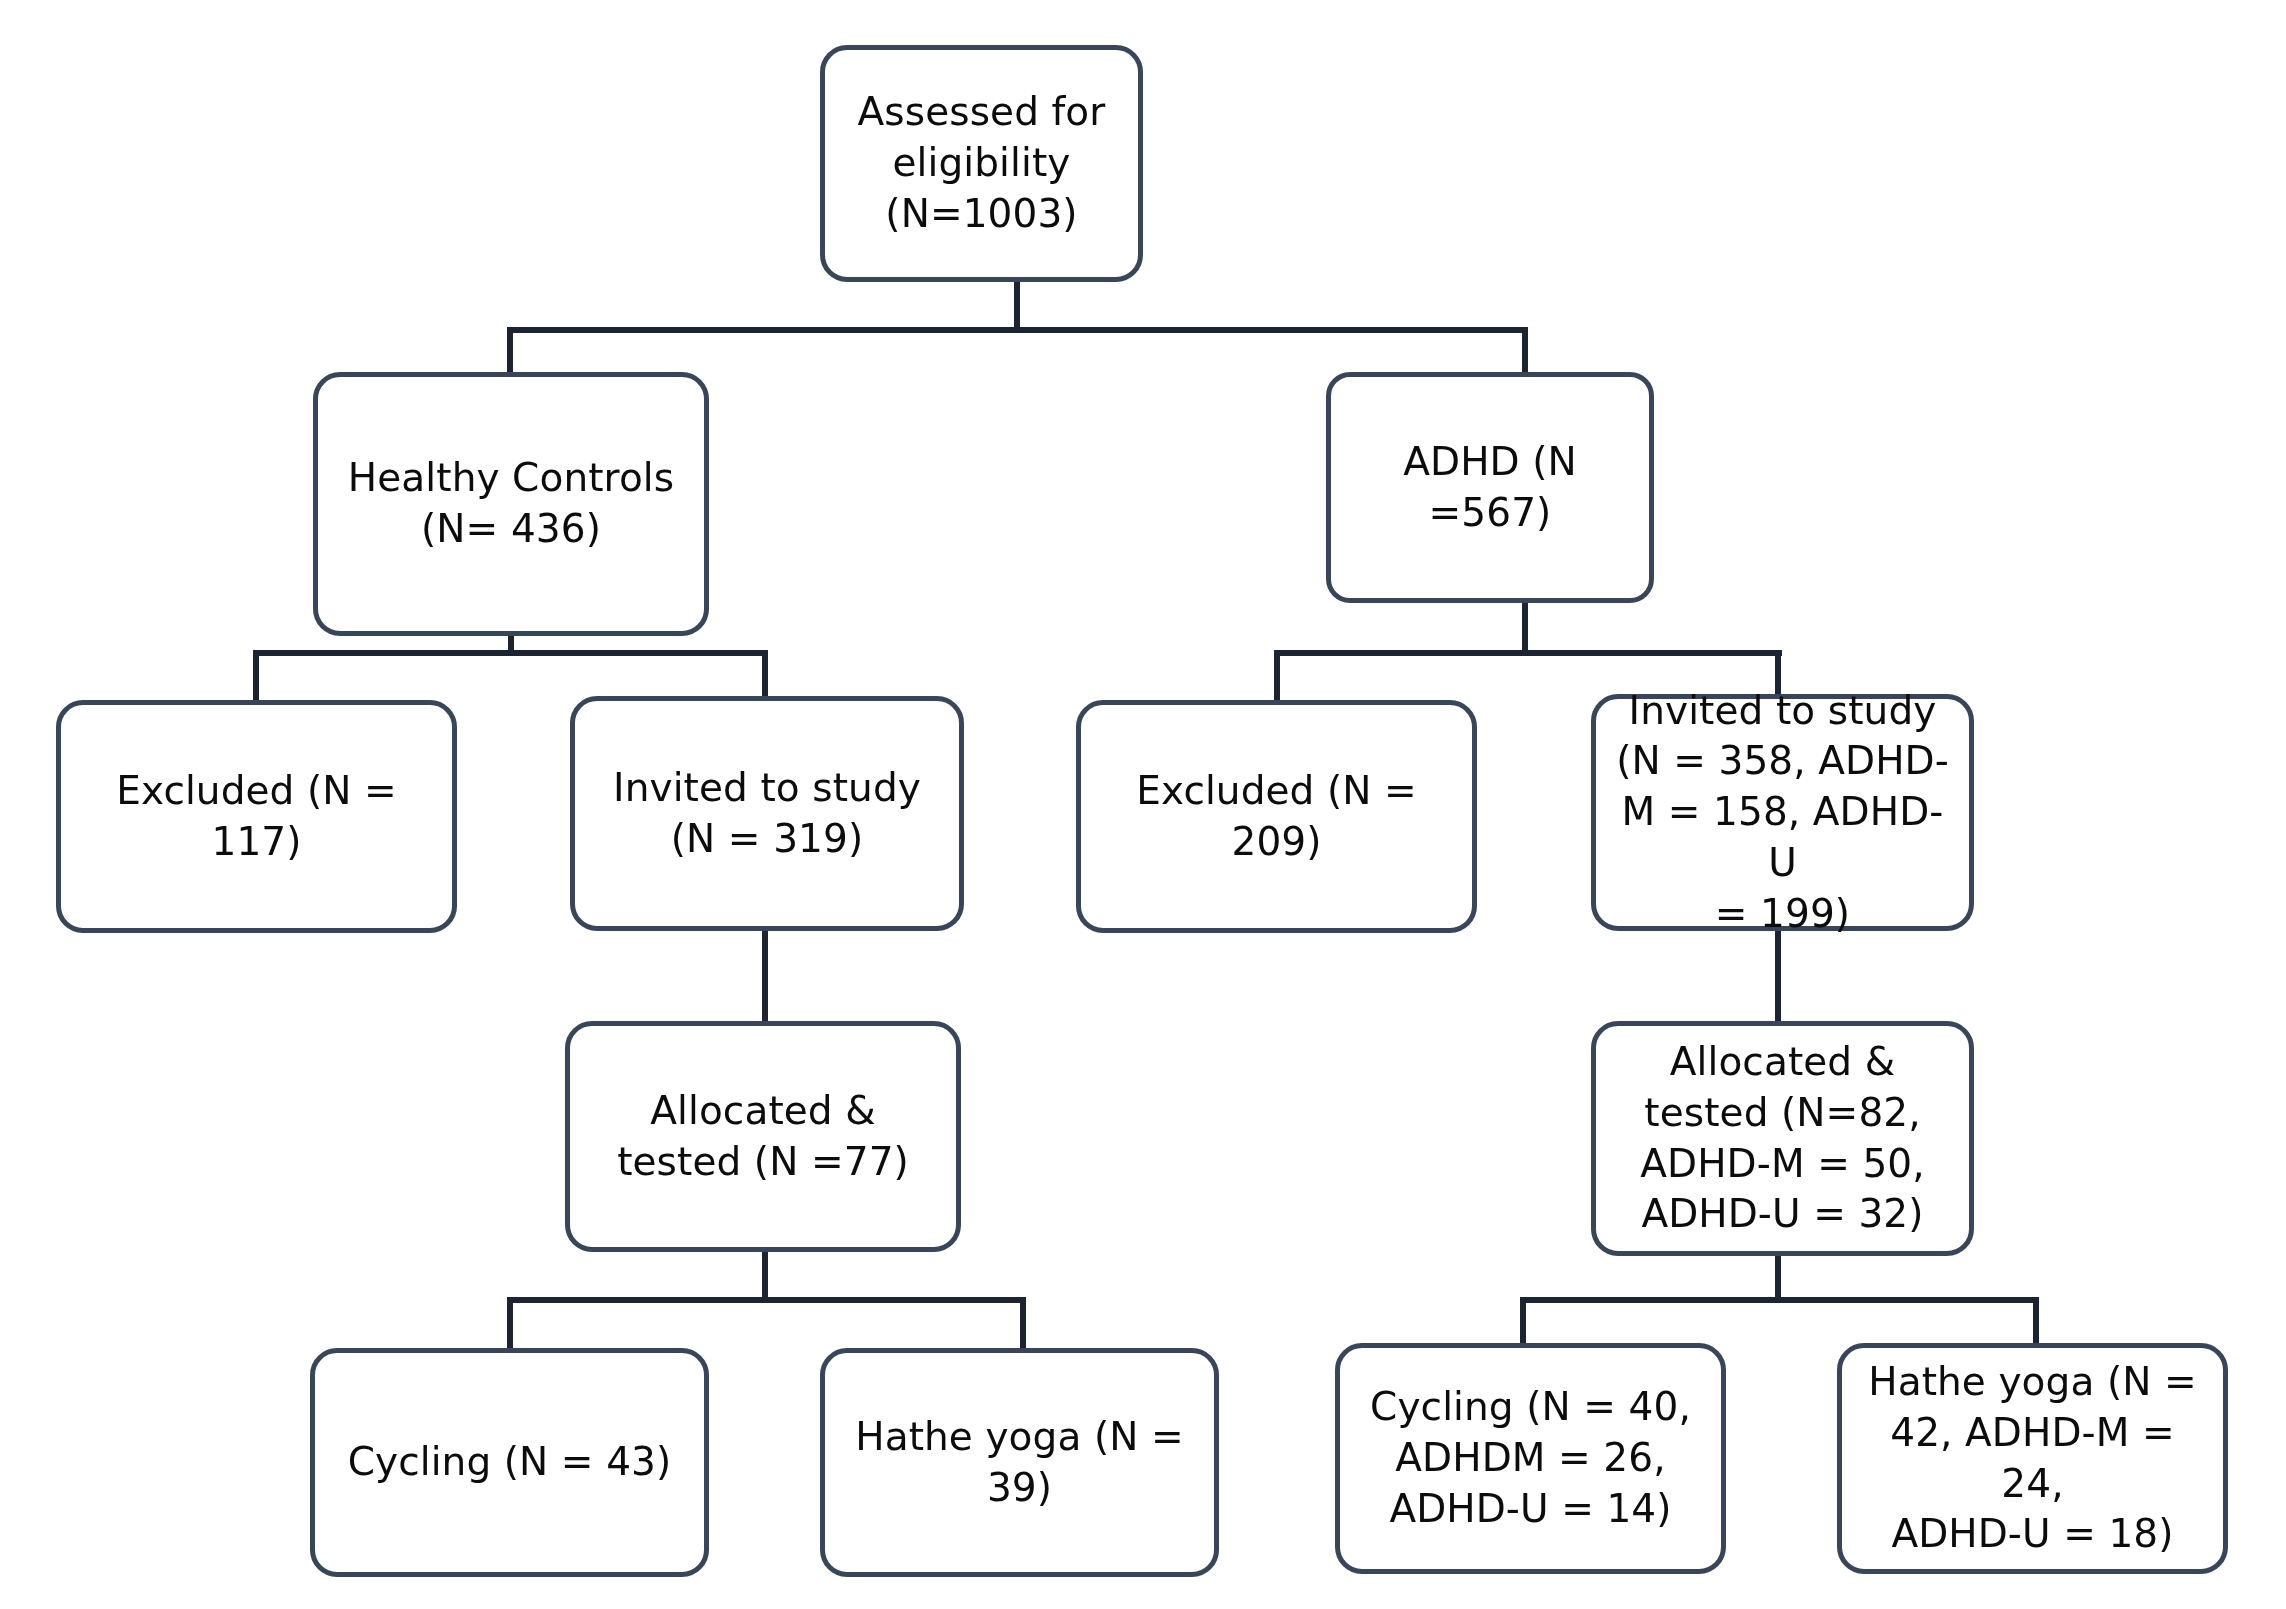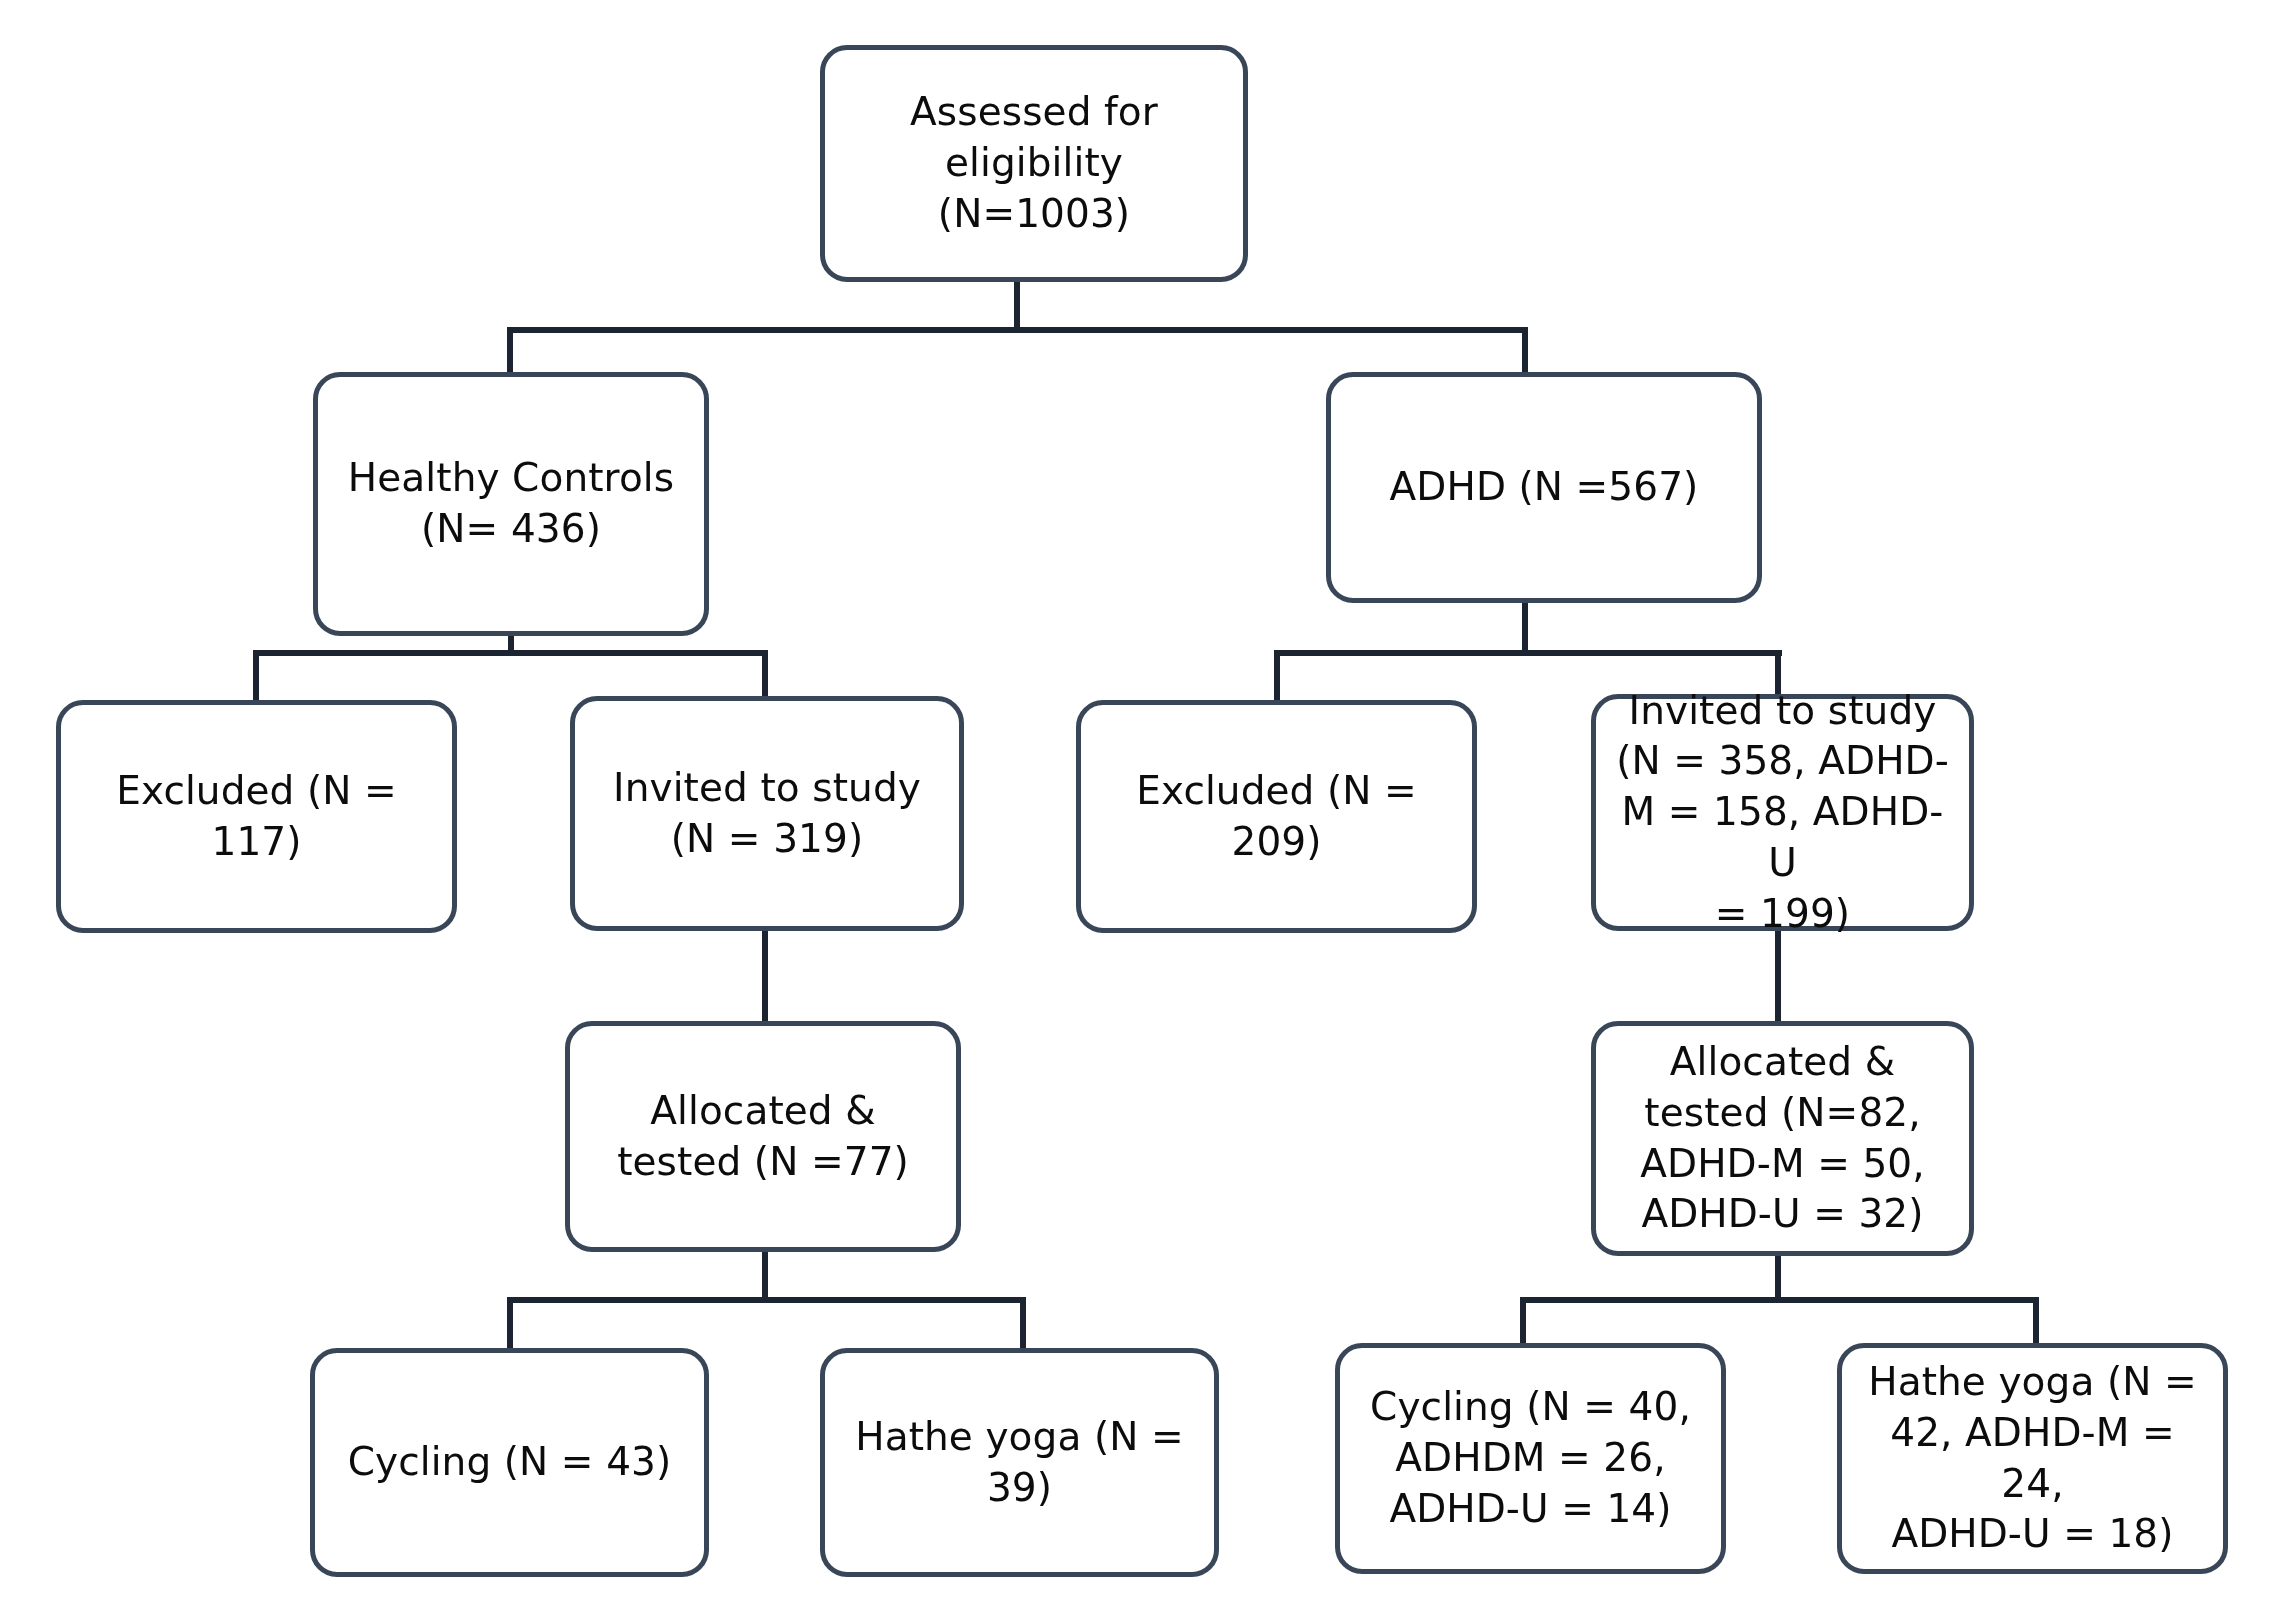--- a/index.html
+++ b/index.html
@@ -42,23 +42,23 @@
     padding: 0 12.5px;
     box-sizing: border-box;
     color: #0c0c0c;
     font-size: 39px;
     line-height: 1.30;
     letter-spacing: 0.1px;
     white-space: pre-line;
     text-align: center;
   }
   
-  #node-assessed        { left: 820px;  top: 45px;   width: 428px; height: 237px; }
+  #node-assessed        { left: 820px;  top: 45px;   width: 323px; height: 237px; }
   #node-healthy         { left: 313px;  top: 372px;  width: 396px; height: 264px; }
-  #node-adhd            { left: 1326px; top: 372px;  width: 436px; height: 231px; }
+  #node-adhd            { left: 1326px; top: 372px;  width: 328px; height: 231px; border-radius: 24px; }
   #node-hc-excluded     { left: 56px;   top: 700px;  width: 401px; height: 233px; }
   #node-hc-invited      { left: 570px;  top: 696px;  width: 394px; height: 235px; }
   #node-adhd-excluded   { left: 1076px; top: 700px;  width: 401px; height: 233px; }
   #node-adhd-invited    { left: 1591px; top: 694px;  width: 383px; height: 237px; }
   #node-hc-allocated    { left: 565px;  top: 1021px; width: 396px; height: 231px; }
   #node-adhd-allocated  { left: 1591px; top: 1021px; width: 383px; height: 235px; }
   #node-hc-cycling      { left: 310px;  top: 1348px; width: 399px; height: 229px; }
   #node-hc-yoga         { left: 820px;  top: 1348px; width: 399px; height: 229px; }
   #node-adhd-cycling    { left: 1335px; top: 1343px; width: 391px; height: 231px; }
   #node-adhd-yoga       { left: 1837px; top: 1343px; width: 391px; height: 231px; }

